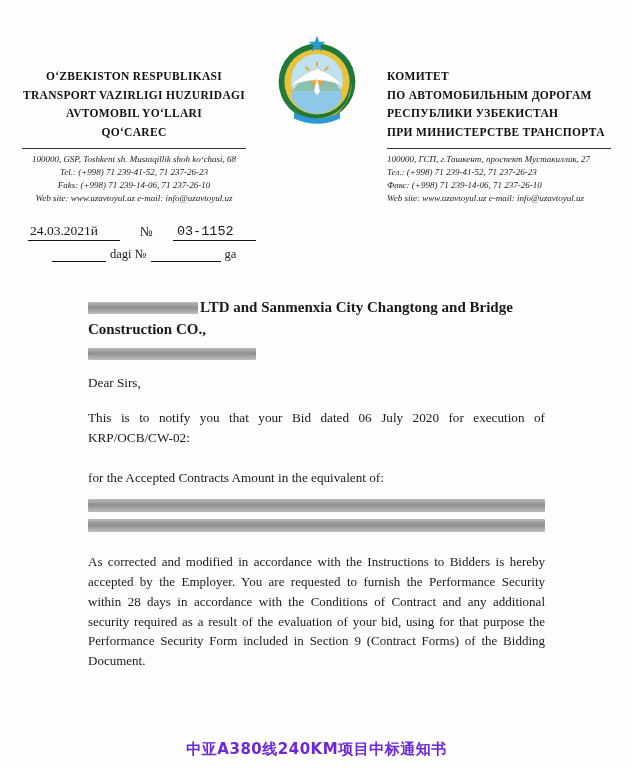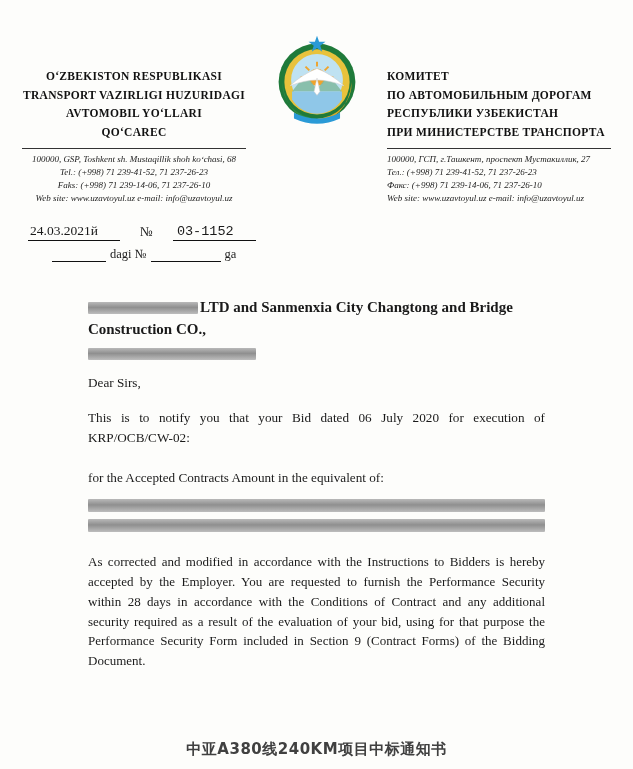--- a/index.html
+++ b/index.html
@@ -309,15 +309,15 @@
     </div>
 
     <div class="amount-block">
       <span class="redaction r1"></span>
       <span class="redaction r2"></span>
     </div>
 
     <div class="para-final">As corrected and modified in accordance with the Instructions to Bidders is hereby accepted by the Employer. You are requested to furnish the Performance Security within 28 days in accordance with the Conditions of Contract and any additional security required as a result of the evaluation of your bid, using for that purpose the Performance Security Form included in Section 9 (Contract Forms) of the Bidding Document.</div>
   </div>
 
-  <div class="caption" style="color: #404040;">中亚A380线240KM项目中标通知书</div>
+  <div class="caption" style="color: #6d28d9;">中亚A380线240KM项目中标通知书</div>
 
 </div>
 
 </body></html>

